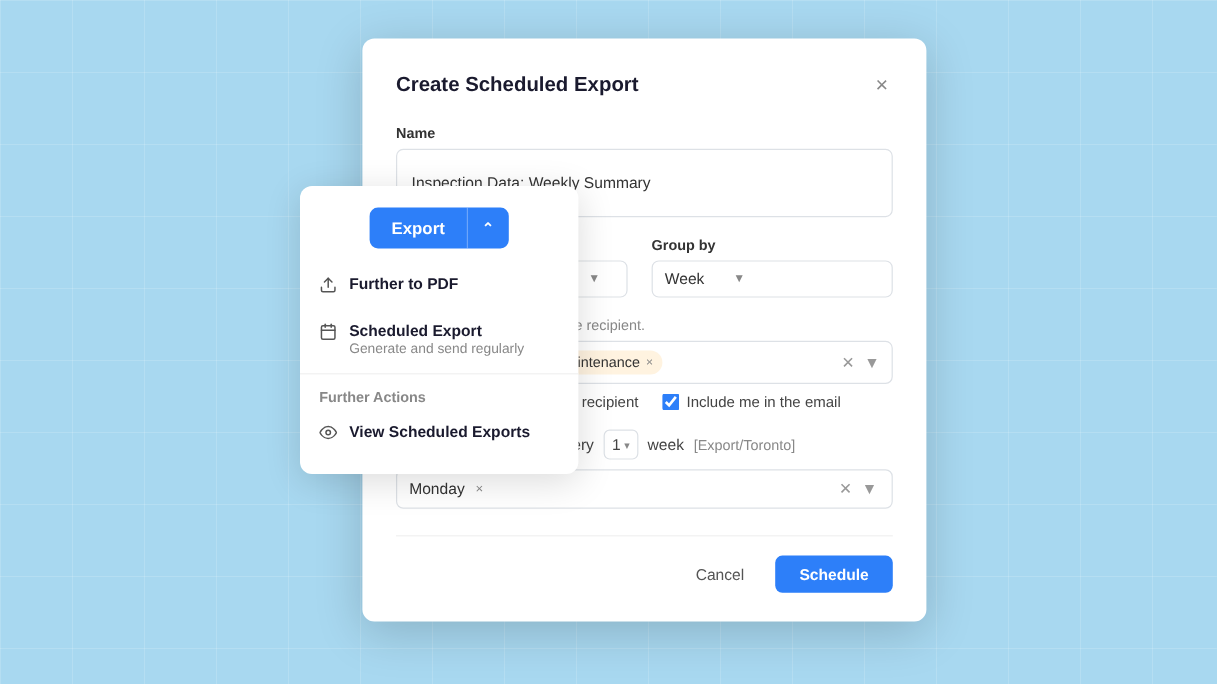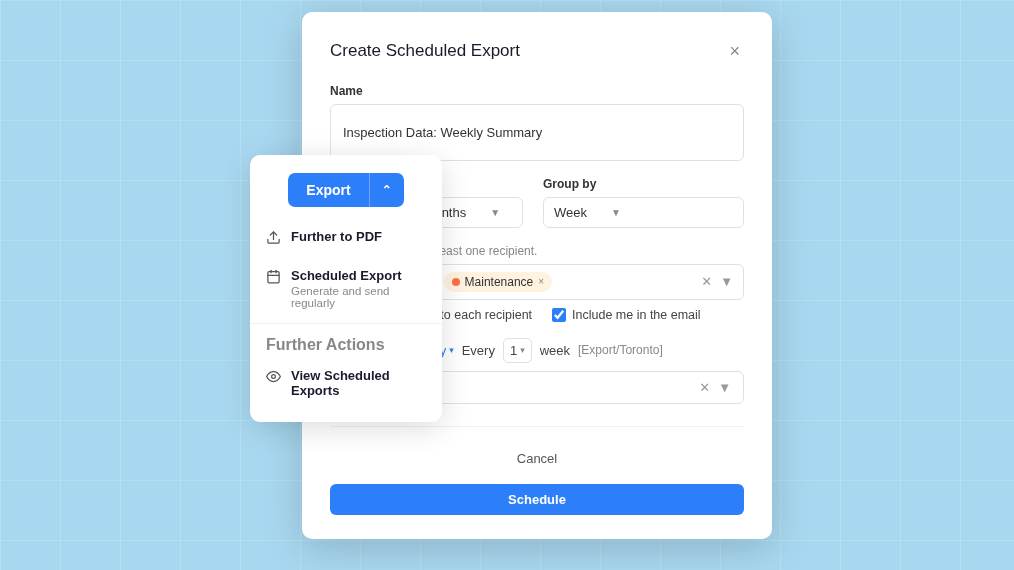--- a/index.html
+++ b/index.html
@@ -38,21 +38,21 @@
 
     .dialog-header {
       display: flex;
       justify-content: space-between;
       align-items: center;
       margin-bottom: 22px;
     }
 
     .dialog-title {
       font-size: 17px;
-      font-weight: 400;
+      font-weight: 700;
       color: #1a1a2e;
     }
 
     .close-btn {
       background: none;
       border: none;
       cursor: pointer;
       color: #888;
       font-size: 18px;
       line-height: 1;
@@ -289,21 +289,20 @@
       gap: 4px;
     }
 
     .dialog-footer {
       display: flex;
       justify-content: flex-end;
       gap: 10px;
       margin-top: 22px;
       padding-top: 16px;
       border-top: 1px solid #f0f0f0;
-      flex-direction: column;
     }
 
     .btn-cancel {
       background: none;
       border: none;
       padding: 8px 16px;
       font-size: 13px;
       color: #555;
       cursor: pointer;
       border-radius: 6px;
@@ -323,21 +322,21 @@
 
     
     .export-panel {
       position: absolute;
       left: 250px;
       top: 155px;
       z-index: 20;
       background: #fff;
       border-radius: 10px;
       box-shadow: 0 6px 30px rgba(0,0,0,0.14);
-      width: 192px;
+      width: 232px;
       padding: 8px 0;
     }
 
     .export-button-row {
       display: flex;
       justify-content: center;
       padding: 10px 14px 4px;
     }
 
     .export-btn {
@@ -389,21 +388,21 @@
     }
 
     .menu-item-sub {
       font-size: 11.5px;
       color: #888;
       margin-top: 2px;
     }
 
     .section-header {
       padding: 8px 16px 4px;
-      font-size: 16px;
+      font-size: 12px;
       font-weight: 700;
       color: #888;
       text-transform: none;
     }
 
     .divider {
       height: 1px;
       background: #f0f0f0;
       margin: 4px 0;
     }

